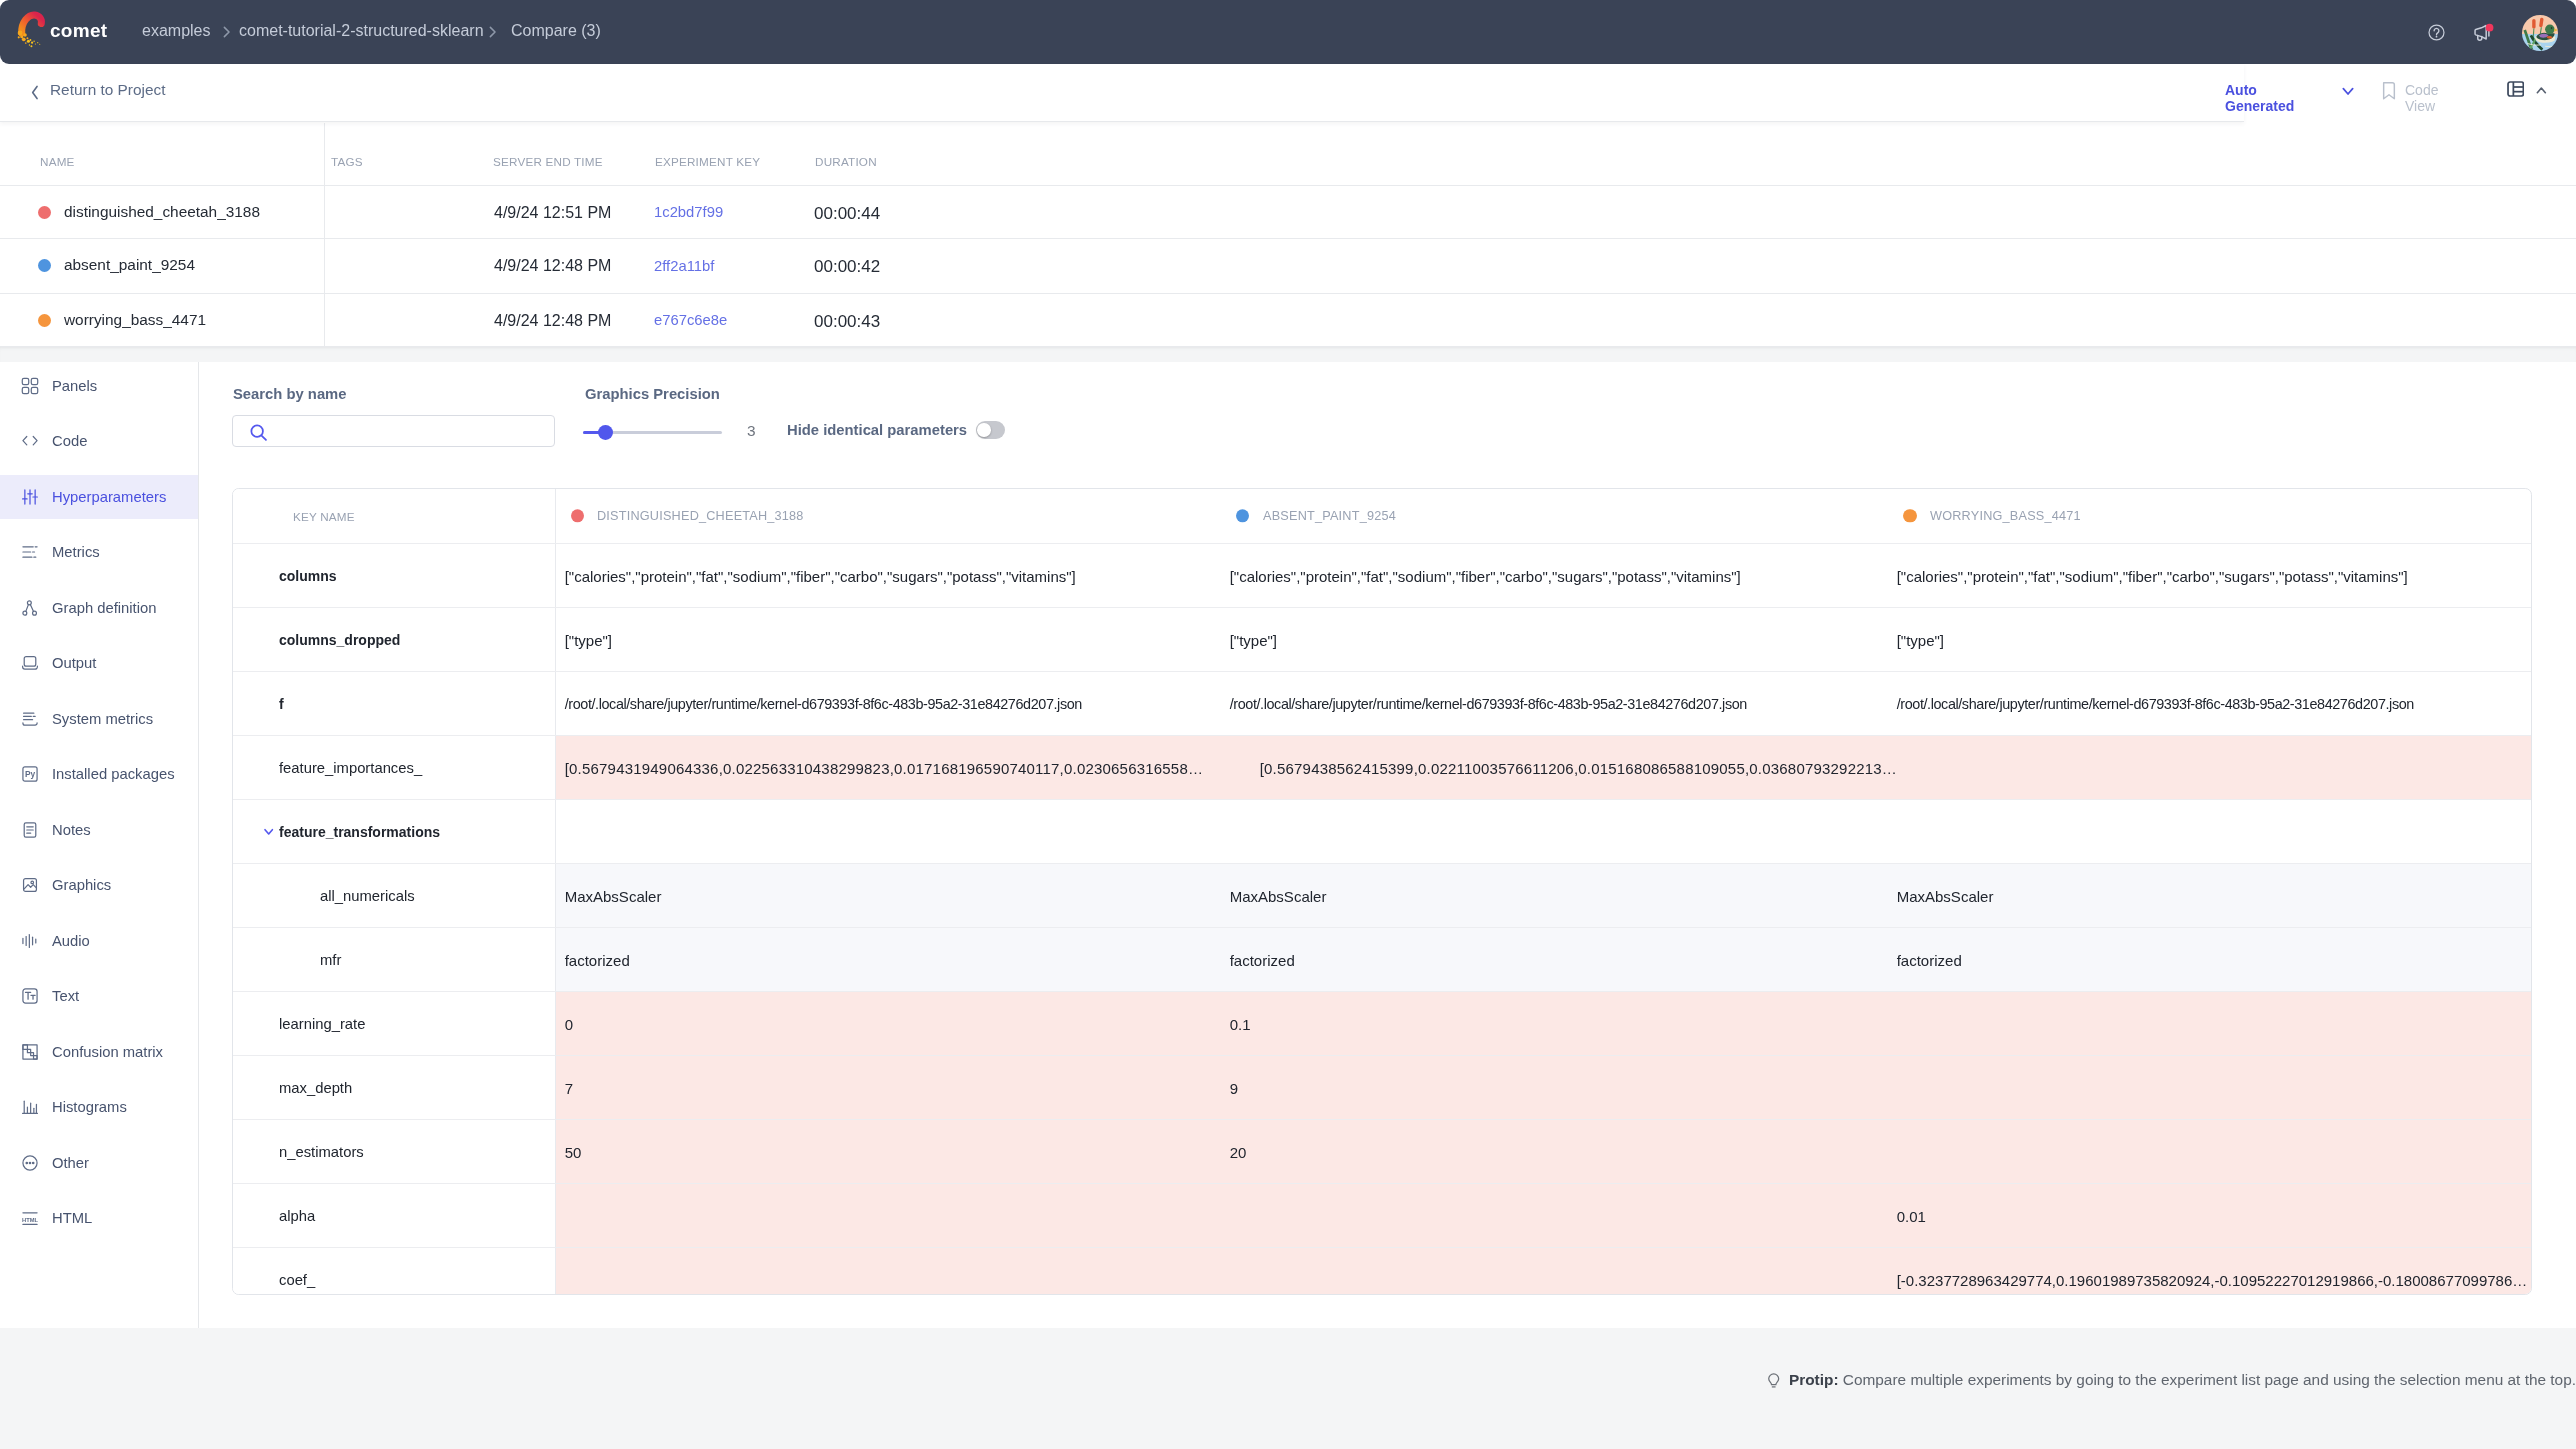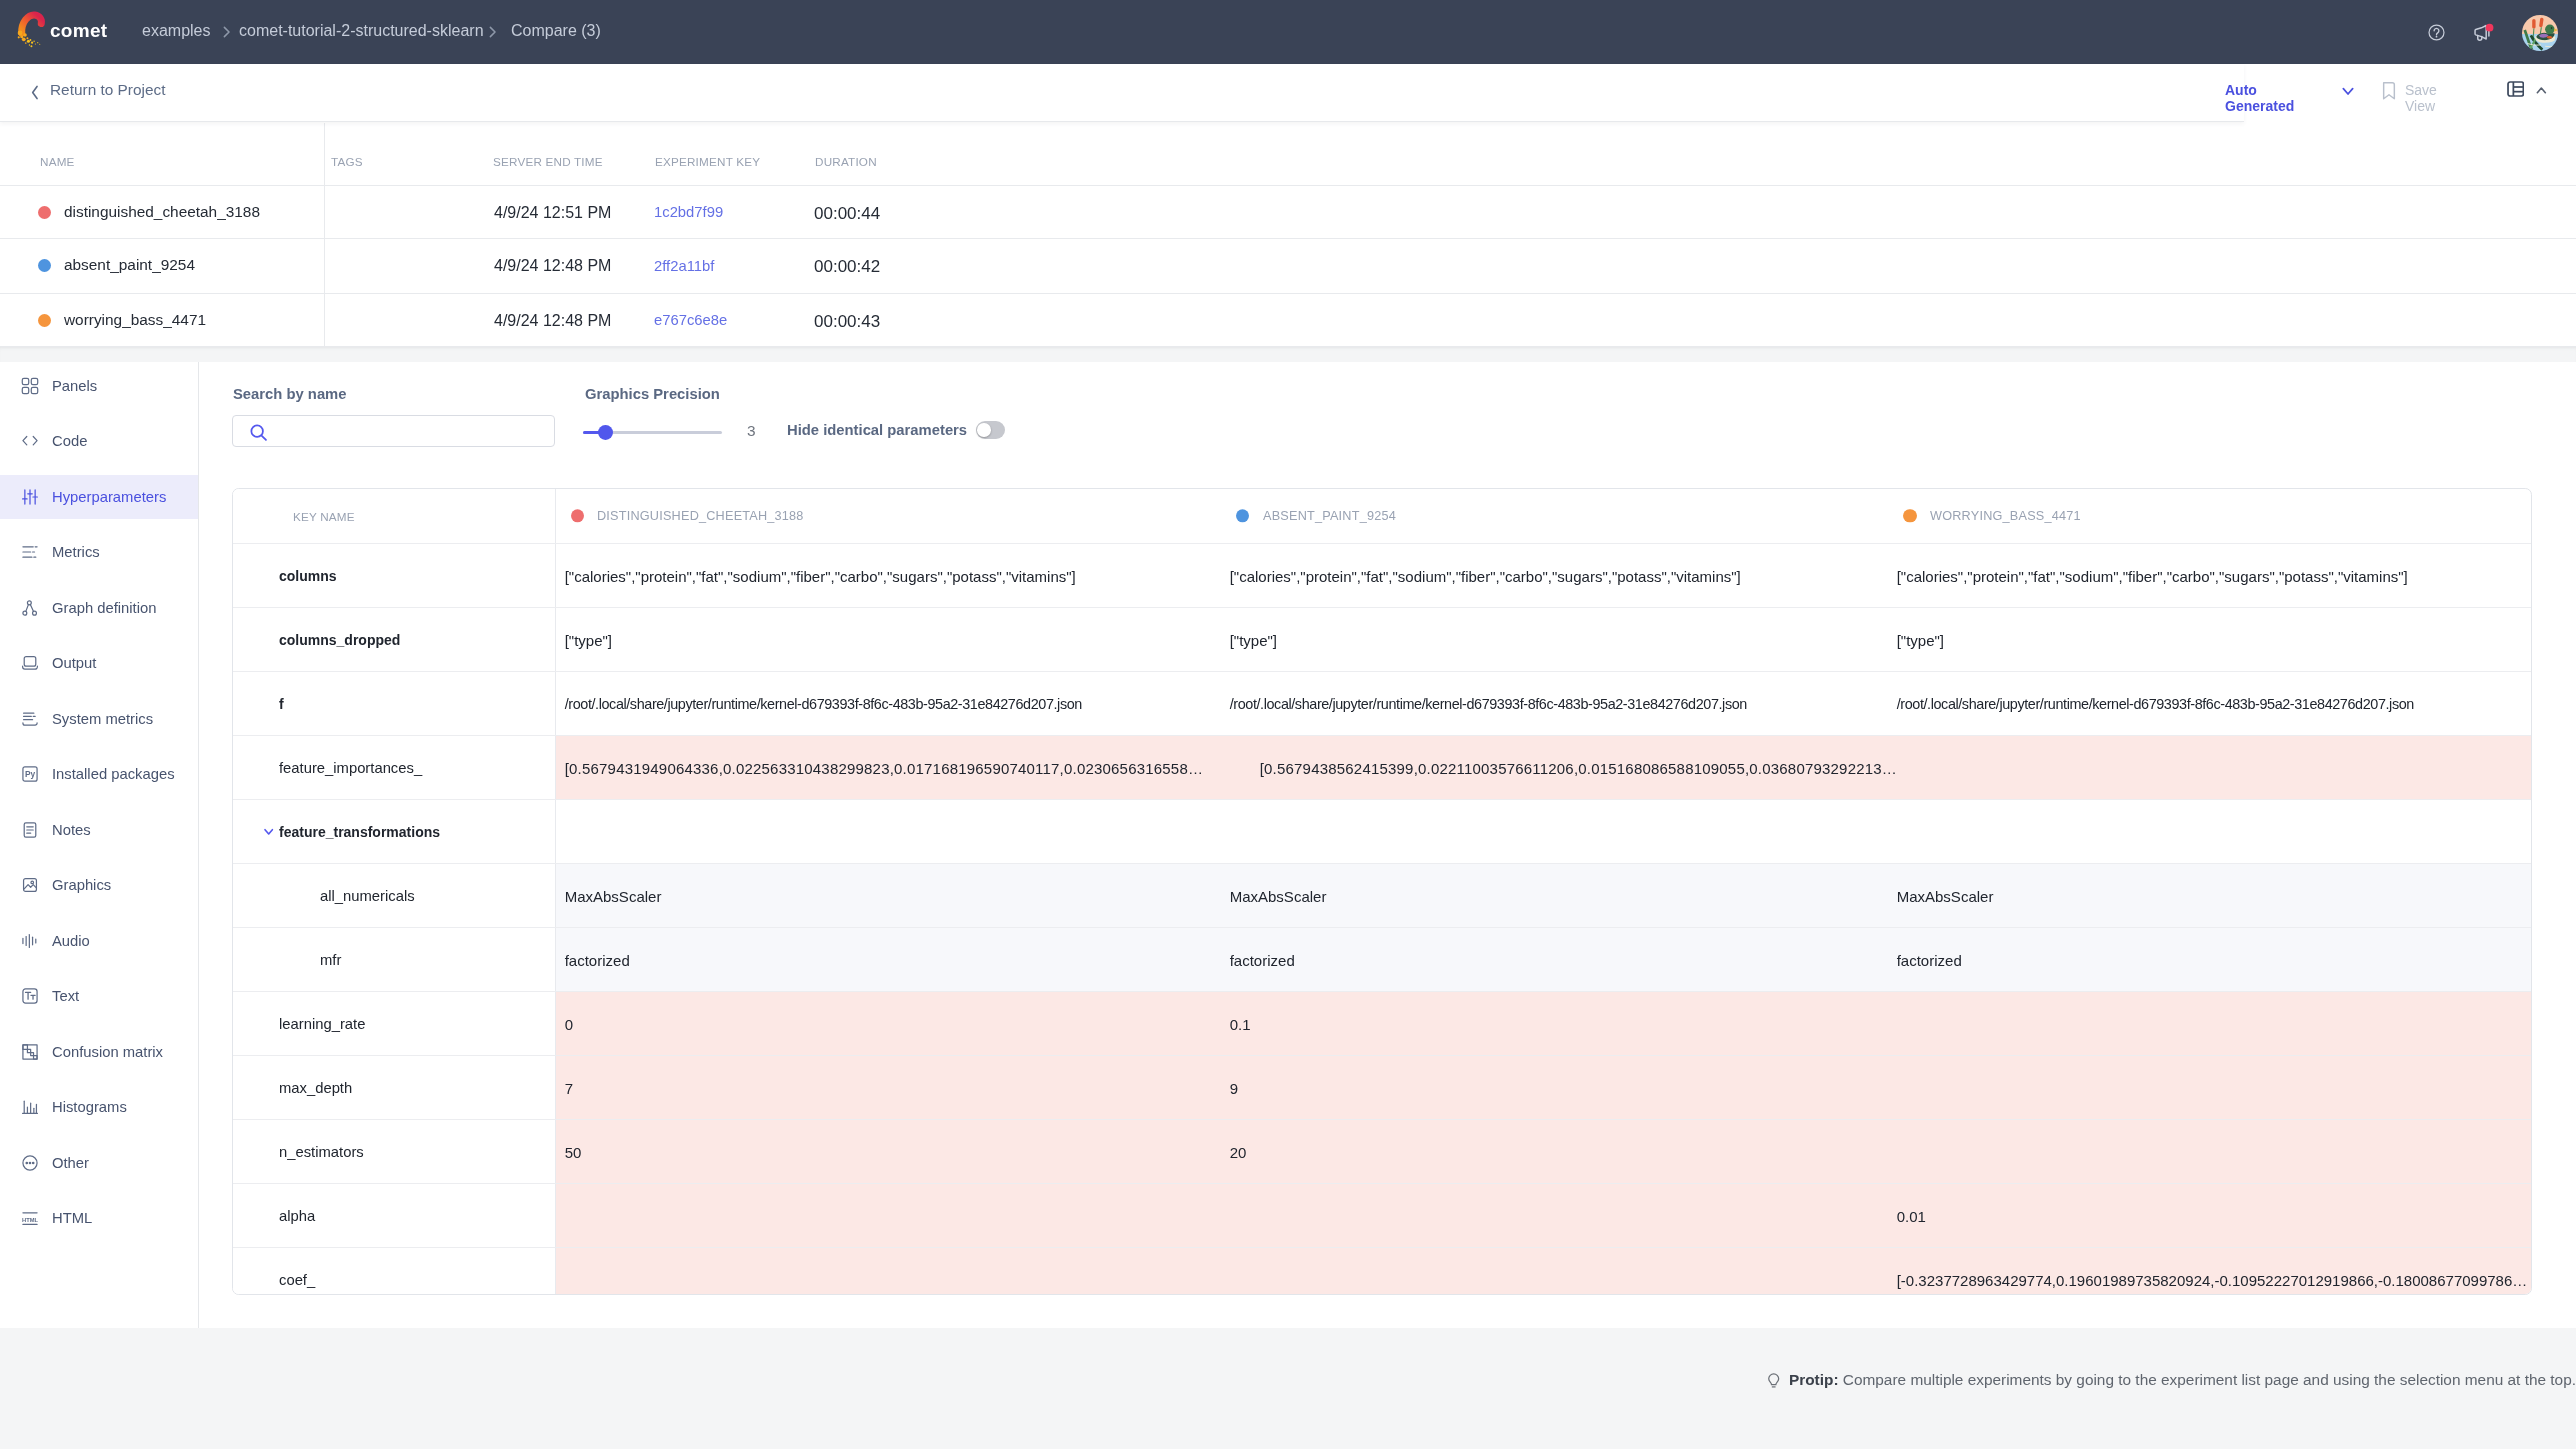--- a/index.html
+++ b/index.html
@@ -1,18 +1,18 @@
 <!DOCTYPE html>
 <html style="font-size:10.7px"><head>
 <meta charset="utf-8">
 <style>
 * { margin:0; padding:0; box-sizing:border-box; }
 html,body { width:2576px; height:1449px; font-family:"Liberation Sans", sans-serif; background:#fff; position:relative; overflow:hidden; -webkit-font-smoothing:antialiased; }
 
-#appbar { position:absolute; left:0; top:0; width:2576px; height:64px; background:#3A4356; }
+#appbar { position:absolute; left:0; top:0; width:2576px; height:64px; background:#3A4356;border-radius:9px; }
 #logo { position:absolute; left:17.4px; top:8px; }
 #logotext { position:absolute; left:50px; top:20px; color:#fff; font-size:19px; font-weight:bold; letter-spacing:0.3px; }
 .crumb { position:absolute; top:22px; color:#C5CCD9; font-size:16px; }
 .crumbsep { position:absolute; top:24px; }
 #helpicon { position:absolute; left:2428px; top:24px; }
 #megicon { position:absolute; left:2473px; top:14.8px; }
 #avatar { position:absolute; left:2522px; top:14.8px; width:36px; height:36px; border-radius:50%; overflow:hidden; }
 
 #returnbar { position:absolute; left:0; top:64px; width:2244px; height:58px; background:#fff; border-bottom:0.7px solid #E7E9EC; box-shadow:0 2px 4px rgba(60,64,77,0.06); z-index:5; }
 #returntext { position:absolute; left:50px; top:17px; font-size:15.4px; color:#5C6B86; }
@@ -160,21 +160,21 @@
       <path d="M10.5 5 L4 14 L10.5 23" stroke="#5C6B86" stroke-width="2.4" fill="none" stroke-linecap="round" stroke-linejoin="round"></path>
     </svg>
   <div id="returntext">Return to Project</div>
   <div id="autogen">Auto Generated</div>
   <svg id="agchev" width="16" height="12" viewBox="0 0 24 18">
       <path d="M5 4 L12 12 L19 4" stroke="#4A50DF" stroke-width="2.6" fill="none" stroke-linecap="round" stroke-linejoin="round"></path>
     </svg>
   <svg id="bookmark" width="16" height="21.5" viewBox="0 0 24 32">
       <path d="M4 4 H17 A3 3 0 0 1 20 7 V28 L12 22 L4 28 Z" stroke="#B9C0CC" stroke-width="2.2" fill="none" stroke-linejoin="round"></path>
     </svg>
-  <div id="saveview">Save View</div>
+  <div id="saveview">Code View</div>
   <svg id="tableicon" width="17.4" height="16" viewBox="0 0 26 24">
     <rect x="1.5" y="1.5" width="23" height="21" rx="3" stroke="#3E4A5E" stroke-width="2.6" fill="none"></rect>
     <line x1="9.5" y1="1.5" x2="9.5" y2="22.5" stroke="#3E4A5E" stroke-width="2.6"></line>
     <line x1="9.5" y1="9" x2="24.5" y2="9" stroke="#3E4A5E" stroke-width="2.6"></line>
     <line x1="9.5" y1="16" x2="24.5" y2="16" stroke="#3E4A5E" stroke-width="2.6"></line>
   </svg>
   <svg id="upchev" width="10.7" height="8" viewBox="0 0 16 12">
       <path d="M2 10 L8 3 L14 10" stroke="#57606F" stroke-width="2.4" fill="none" stroke-linecap="round" stroke-linejoin="round"></path>
     </svg>
 </div>

